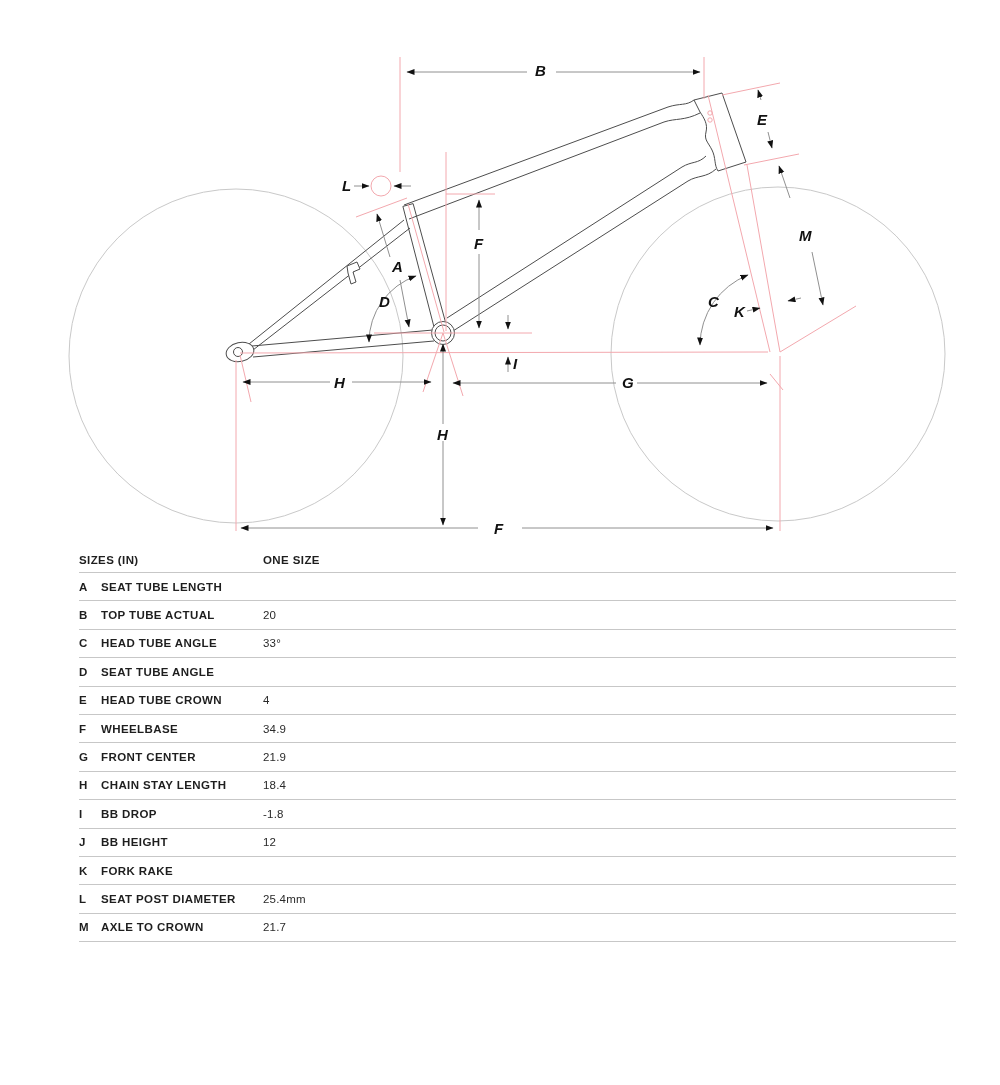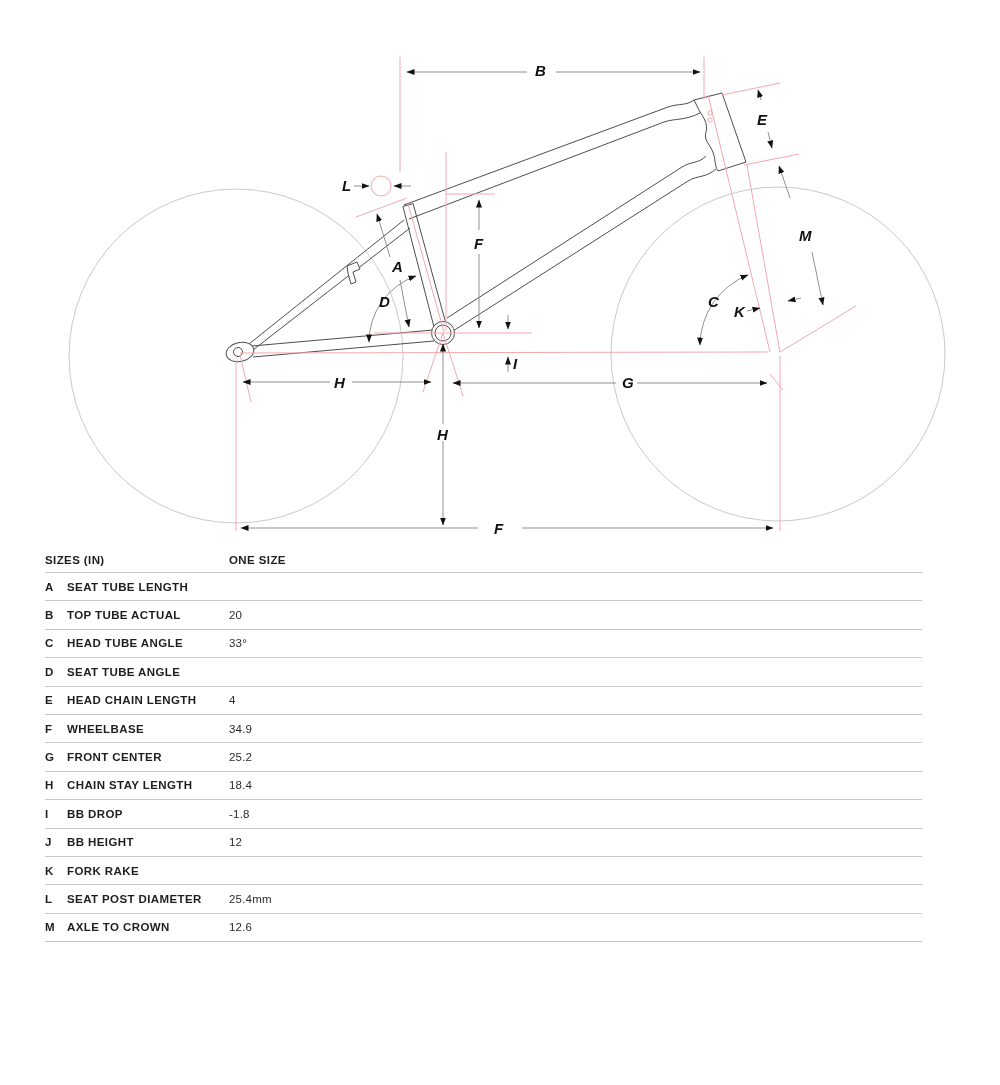--- a/index.html
+++ b/index.html
@@ -2,21 +2,21 @@
 <html><head>
 <meta charset="utf-8">
 <style>
   html,body{margin:0;padding:0;background:#ffffff;}
   .page{position:relative;width:1000px;height:1085px;background:#fff;overflow:hidden;
         font-family:"Liberation Sans",sans-serif;color:#222;}
   .diagram-wrap{position:absolute;left:0;top:0;width:1000px;height:545px;}
   svg text.dim{font-family:"Liberation Sans",sans-serif;font-weight:bold;font-style:italic;
                font-size:15px;fill:#111;}
   
-  .spec-table{position:absolute;left:45px;top:547px;width:877px;font-size:11.5px;}
+  .spec-table{position:absolute;left:79px;top:547px;width:877px;font-size:11.5px;}
   .thead{display:flex;align-items:center;height:25px;border-bottom:1px solid #c7c7c7;
          font-weight:bold;letter-spacing:.4px;color:#1e1e1e;}
   .thead .c1{width:184px;}
   .row{display:flex;align-items:center;height:27.4px;border-bottom:1px solid #c7c7c7;}
   .cell-letter{width:22px;font-weight:bold;color:#1e1e1e;}
   .cell-name{width:162px;font-weight:bold;letter-spacing:.4px;color:#1e1e1e;}
   .cell-value{flex:1;font-weight:normal;color:#2a2a2a;letter-spacing:.2px;}
 </style>
 </head>
 <body>
@@ -173,32 +173,32 @@
       <span class="cell-letter">C</span>
       <span class="cell-name">HEAD TUBE ANGLE</span>
       <span class="cell-value">33°</span>
     </div>
     <div class="row">
       <span class="cell-letter">D</span>
       <span class="cell-name">SEAT TUBE ANGLE</span>
     </div>
     <div class="row">
       <span class="cell-letter">E</span>
-      <span class="cell-name">HEAD CHAIN LENGTH</span>
+      <span class="cell-name">HEAD TUBE CROWN</span>
       <span class="cell-value">4</span>
     </div>
     <div class="row">
       <span class="cell-letter">F</span>
       <span class="cell-name">WHEELBASE</span>
       <span class="cell-value">34.9</span>
     </div>
     <div class="row">
       <span class="cell-letter">G</span>
       <span class="cell-name">FRONT CENTER</span>
-      <span class="cell-value">25.2</span>
+      <span class="cell-value">21.9</span>
     </div>
     <div class="row">
       <span class="cell-letter">H</span>
       <span class="cell-name">CHAIN STAY LENGTH</span>
       <span class="cell-value">18.4</span>
     </div>
     <div class="row">
       <span class="cell-letter">I</span>
       <span class="cell-name">BB DROP</span>
       <span class="cell-value">-1.8</span>
@@ -213,17 +213,17 @@
       <span class="cell-name">FORK RAKE</span>
     </div>
     <div class="row">
       <span class="cell-letter">L</span>
       <span class="cell-name">SEAT POST DIAMETER</span>
       <span class="cell-value">25.4mm</span>
     </div>
     <div class="row">
       <span class="cell-letter">M</span>
       <span class="cell-name">AXLE TO CROWN</span>
-      <span class="cell-value">12.6</span>
+      <span class="cell-value">21.7</span>
     </div>
   </div>
 
 </div>
 
 </body></html>

